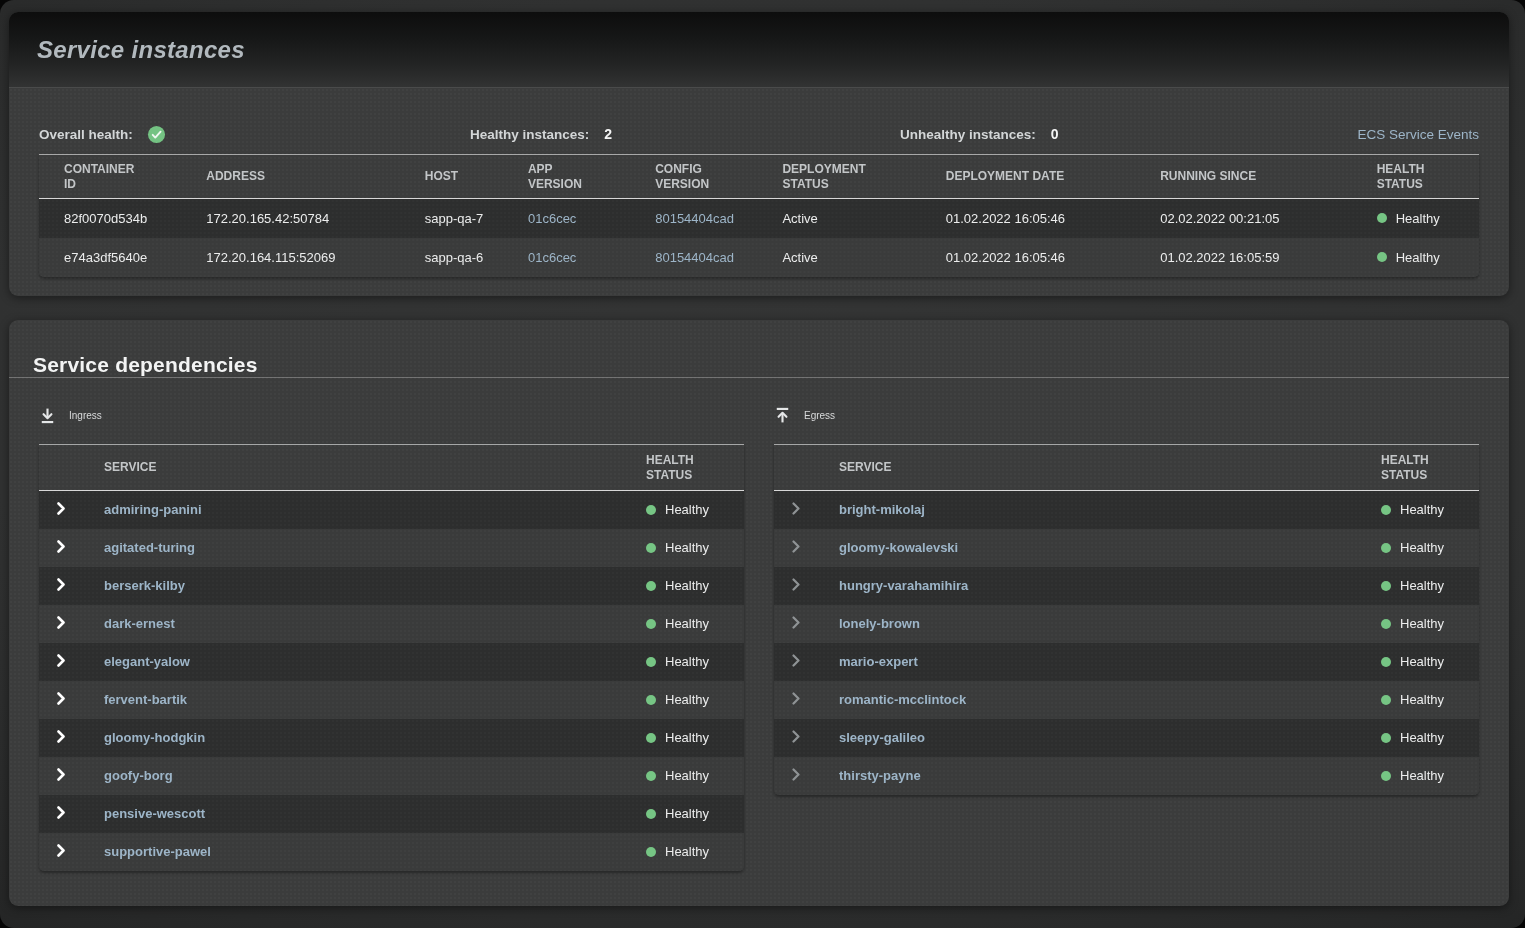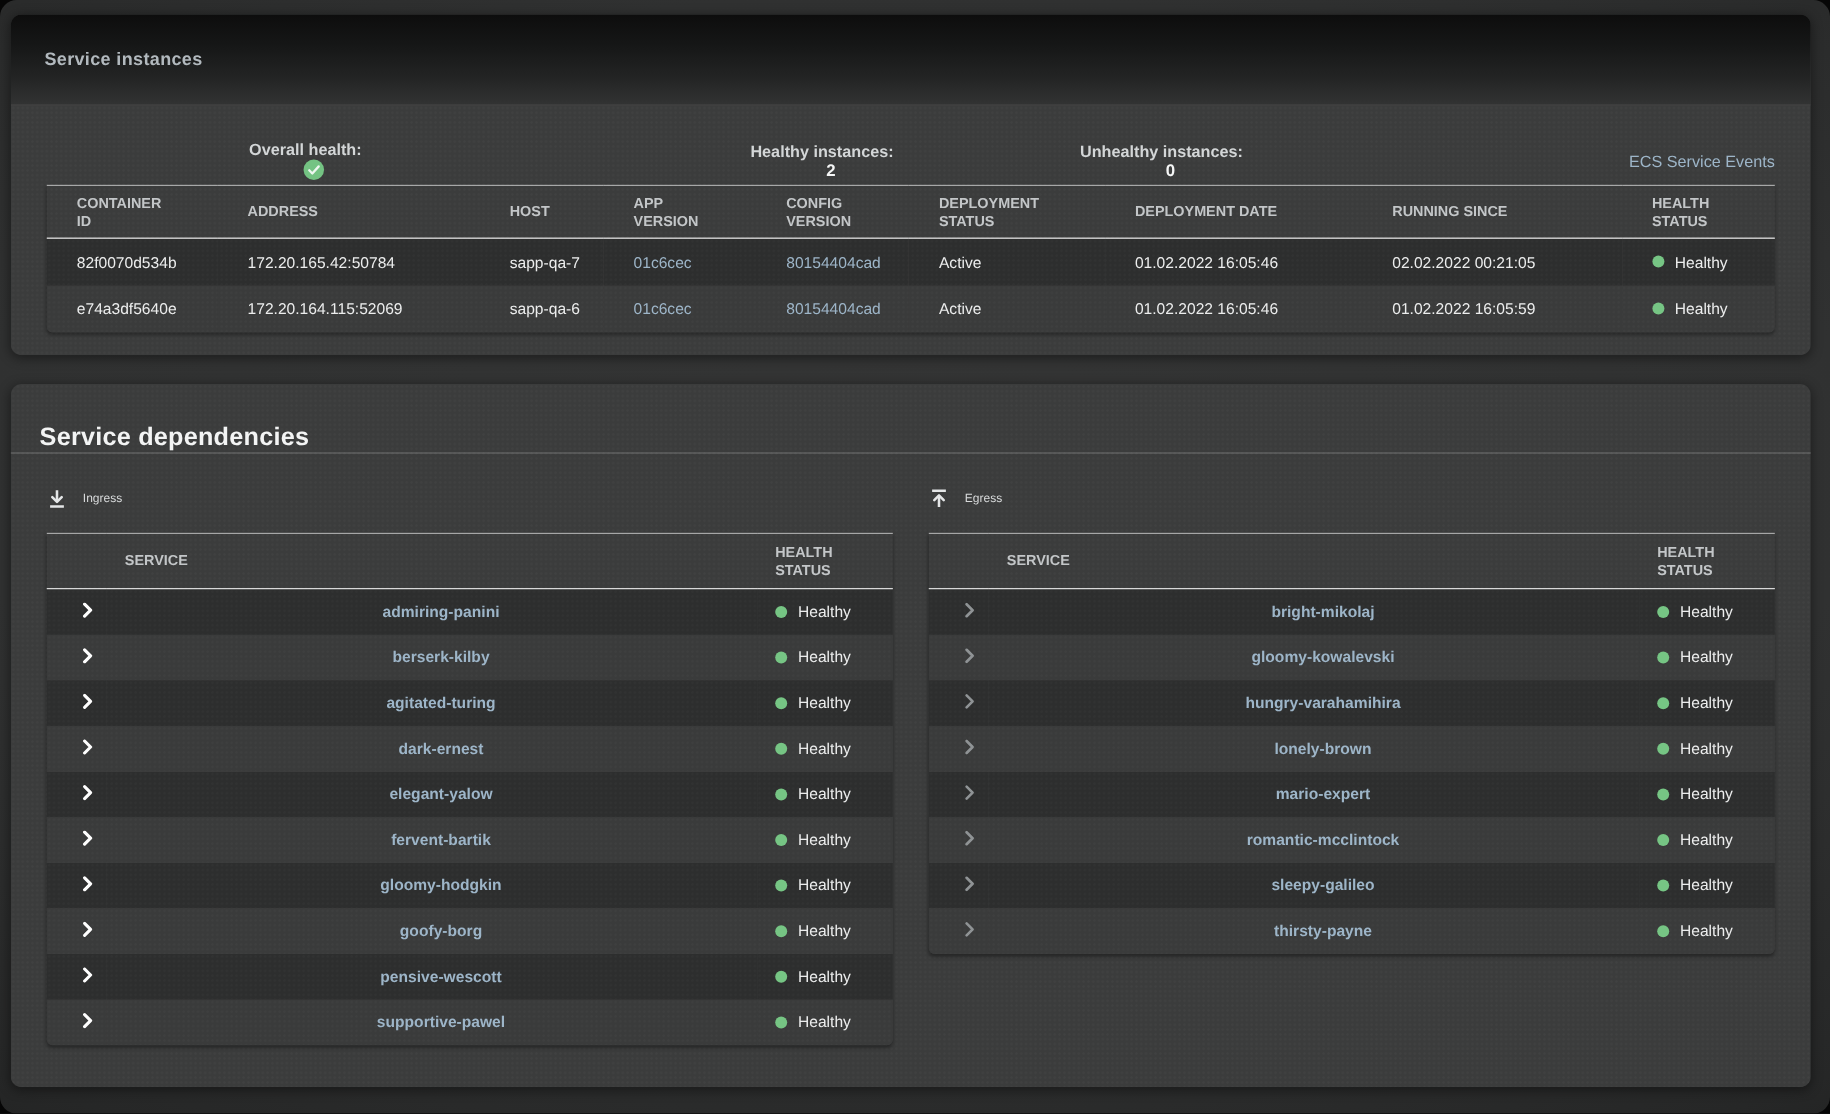--- a/index.html
+++ b/index.html
@@ -20,27 +20,27 @@
   #panel-instances { top:12px; height:284px; }
   #panel-dependencies { top:320px; height:586px; }
 
   
   .panel1-header {
     height:76px; border-radius:9px 9px 0 0;
     background:linear-gradient(180deg, #0d0d0d 0%, #161717 35%, #232424 70%, #323333 100%);
     border-bottom:1px solid #4a4b4b;
     display:flex; align-items:center; padding:0 28px;
   }
-  .panel1-title { font-size:15px; font-weight:bold; color:#b2b9be; letter-spacing:0.3px; }
+  .panel1-title { font-size:24px; font-weight:bold; color:#b2b9be; letter-spacing:0.3px;font-style:italic; }
 
   .panel1-body { padding:26px 30px 0; }
 
   
   .stats { display:flex; align-items:center; height:40px; }
-  .stat-group { display:flex; align-items:center;flex-direction:column; }
+  .stat-group { display:flex; align-items:center; }
   .stat-group.g1 { width:431px; }
   .stat-group.g2 { width:430px; }
   .stat-label { font-size:13.5px; font-weight:bold; color:#d3d6d7; }
   .stat-value { font-size:14px; font-weight:bold; color:#f5f6f6; margin-left:15px; }
   .health-check-icon { margin-left:14px; width:19px; height:19px; display:inline-flex; }
   .events-link { margin-left:auto; display:flex; align-items:center; gap:9px; cursor:pointer; }
   .events-link span { font-size:13.5px; color:#9db5c8;padding-left:20px; }
   .book-icon { width:17px; height:17px; display:inline-flex; }
 
   
@@ -72,21 +72,21 @@
   
   .panel2-titlebar { height:58px; display:flex; align-items:flex-end; padding:0 24px;
     border-bottom:1px solid rgba(255,255,255,0.28); }
   .panel2-title { font-size:21px; font-weight:bold; color:#f3f4f4; letter-spacing:0.2px; }
   .dep-area { display:flex; gap:30px; padding:26px 30px 0; }
   .dep-col { flex:1 1 0; min-width:0; }
   .dep-label-row { display:flex; align-items:center; gap:13px; height:22px; margin-bottom:18px; }
   .dep-label-row .dir-icon { width:17px; height:17px; display:inline-flex; color:#e4e6e7; }
   .dep-label { font-size:10px; color:#d8dadb; }
   .dep-table th { height:46px; }
-  .dep-table td { height:38px;text-align:center; }
+  .dep-table td { height:38px; }
   .dep-table th.svc-h, .dep-table td.svc-c { padding-left:15px; }
   .dep-table th.health-h, .dep-table td.health-c { padding-left:15px; }
   .dep-table td.chev-c { padding-left:18px; }
   .svc-name { color:#9db5c8; font-weight:bold; font-size:13px; cursor:pointer; }
   .chev { display:inline-flex; cursor:pointer; }
   .ingress-table .chev { color:#ffffff; }
   .egress-table .chev { color:#8f9395; }
 </style>
 </head>
 <body>
@@ -260,40 +260,40 @@
 
                 <tr>
                   <td class="chev-c">
                     <span class="chev">
                       <svg width="9" height="13" viewBox="0 0 9 13" fill="none" stroke="currentColor">
                         <path d="M1.5 1.5l5 5-5 5" stroke-width="2.6" stroke-linecap="round" stroke-linejoin="round"></path>
                       </svg>
                     </span>
                   </td>
                   <td class="svc-c">
+                    <span class="svc-name">agitated-turing</span>
+                  </td>
+                  <td class="health-c">
+                    <span class="health-cell-inner">
+                      <span class="dot"></span>
+                      <span>Healthy</span>
+                    </span>
+                  </td>
+                </tr>
+
+                <tr>
+                  <td class="chev-c">
+                    <span class="chev">
+                      <svg width="9" height="13" viewBox="0 0 9 13" fill="none" stroke="currentColor">
+                        <path d="M1.5 1.5l5 5-5 5" stroke-width="2.6" stroke-linecap="round" stroke-linejoin="round"></path>
+                      </svg>
+                    </span>
+                  </td>
+                  <td class="svc-c">
                     <span class="svc-name">berserk-kilby</span>
-                  </td>
-                  <td class="health-c">
-                    <span class="health-cell-inner">
-                      <span class="dot"></span>
-                      <span>Healthy</span>
-                    </span>
-                  </td>
-                </tr>
-
-                <tr>
-                  <td class="chev-c">
-                    <span class="chev">
-                      <svg width="9" height="13" viewBox="0 0 9 13" fill="none" stroke="currentColor">
-                        <path d="M1.5 1.5l5 5-5 5" stroke-width="2.6" stroke-linecap="round" stroke-linejoin="round"></path>
-                      </svg>
-                    </span>
-                  </td>
-                  <td class="svc-c">
-                    <span class="svc-name">agitated-turing</span>
                   </td>
                   <td class="health-c">
                     <span class="health-cell-inner">
                       <span class="dot"></span>
                       <span>Healthy</span>
                     </span>
                   </td>
                 </tr>
 
                 <tr>

